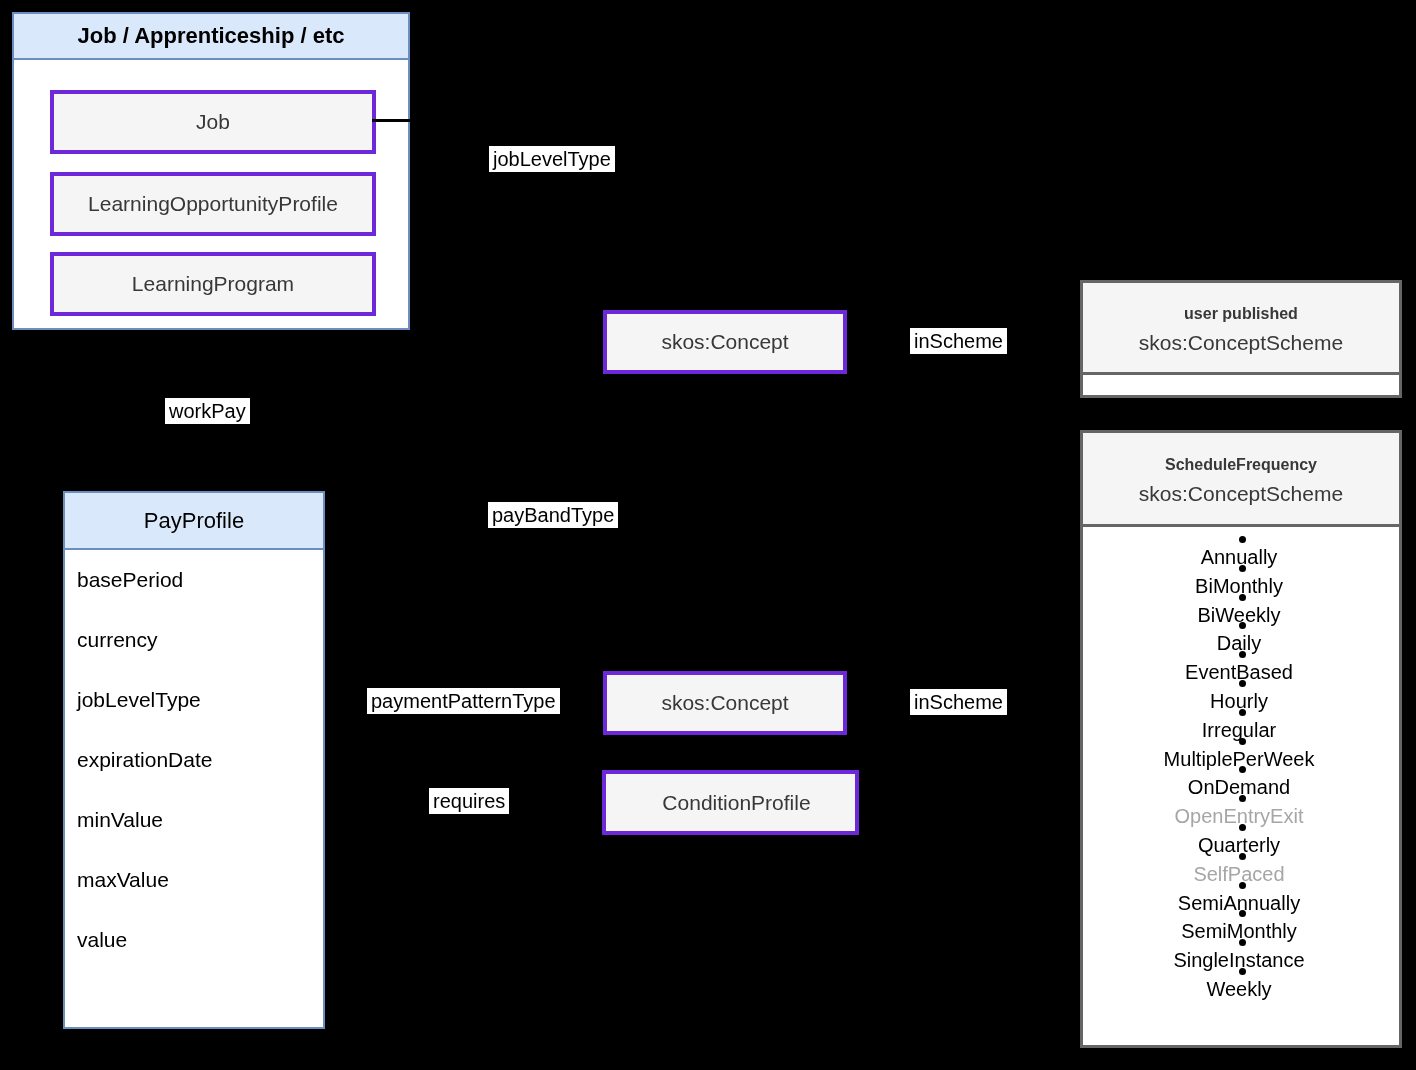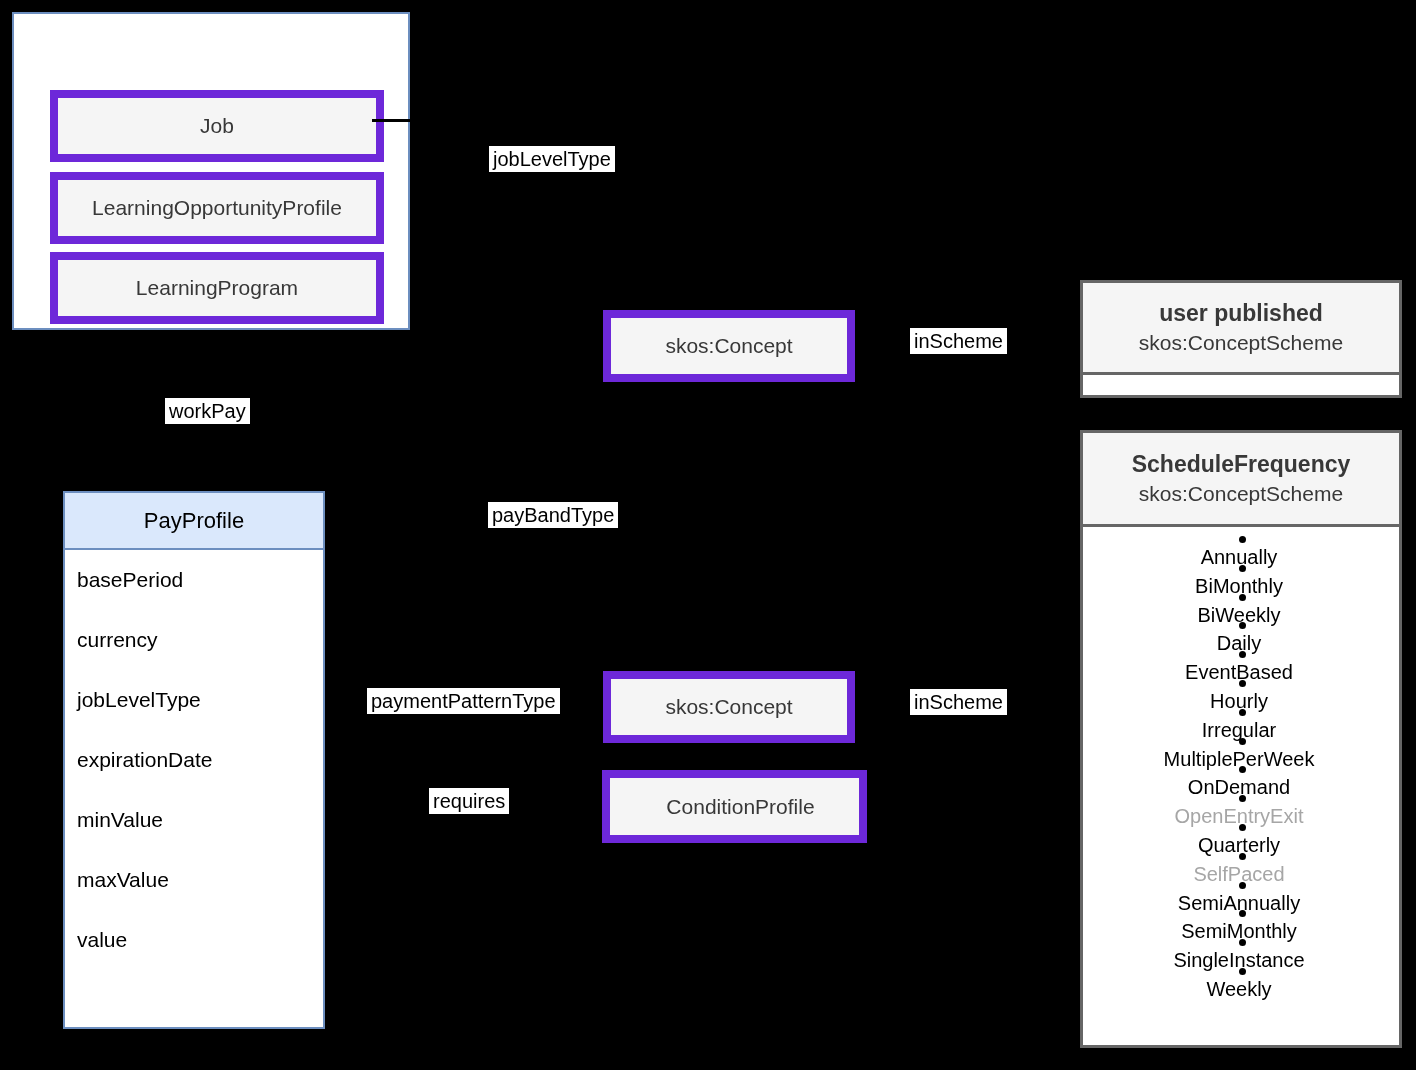--- a/index.html
+++ b/index.html
@@ -15,21 +15,21 @@
     position:absolute;left:12px;top:12px;width:394px;height:314px;
     background:#fff;border:2px solid #6c8ebf;
   }
   .blue-container .hdr{
     height:44px;background:#dae8fc;border-bottom:2px solid #6c8ebf;
     display:flex;align-items:center;justify-content:center;
     font-size:22px;font-weight:bold;color:#000;
   }
   .entity-box{
     position:absolute;
-    background:#f5f5f5;border:8px solid #6d28d9;
+    background:#f5f5f5;border:4px solid #6d28d9;
     display:flex;align-items:center;justify-content:center;
     font-size:21px;color:#383838;
   }
   .job-item{left:36px;width:318px;height:56px;}
   
   .connector{position:absolute;background:#000;}
   
   .skos-top{left:603px;top:310px;width:236px;height:56px;}
   .skos-bottom{left:603px;top:671px;width:236px;height:56px;}
   .cond-profile{left:602px;top:770px;width:237px;height:57px;padding-left:12px;}
@@ -54,21 +54,21 @@
   }
   
   .scheme-box{
     position:absolute;background:#fff;border:3px solid #666666;
   }
   .scheme-box .hdr{
     background:#f5f5f5;border-bottom:3px solid #666666;
     display:flex;flex-direction:column;align-items:center;justify-content:center;
     color:#383838;font-size:21px;line-height:29px;
   }
-  .scheme-box .hdr .t{font-weight:bold;font-size:23px;}
+  .scheme-box .hdr .t{font-weight:bold;font-size:16px;}
   .user-published{left:1080px;top:280px;width:316px;height:112px;}
   .user-published .hdr{height:89px;}
   .user-published .body{height:20px;background:#fff;}
   .sched-freq{left:1080px;top:430px;width:316px;height:612px;}
   .sched-freq .hdr{height:91px;}
   .sf-list{padding:9px 4px 0 0;}
   .sf-item{
     display:flex;align-items:center;
     font-size:20px;line-height:28.8px;height:28.8px;color:#000;flex-direction:column;
   }
@@ -77,20 +77,21 @@
     margin-left:17px;margin-right:11px;flex:0 0 auto;
   }
   .sf-item.muted{color:#a6a6a6;}
 </style>
 </head>
 <body>
 
 <div class="canvas">
 
   <div class="blue-container">
+    <div class="hdr">Job / Apprenticeship / etc</div>
     <div class="entity-box job-item" style="top:76px;">Job</div>
     <div class="entity-box job-item" style="top:158px;">LearningOpportunityProfile</div>
     <div class="entity-box job-item" style="top:238px;">LearningProgram</div>
   </div>
 
   <div class="connector" style="left:372px;top:119px;width:38px;height:3px;"></div>
 
   <div class="edge-label" style="left:489px;top:146px;">jobLevelType</div>
   <div class="edge-label" style="left:165px;top:398px;">workPay</div>
   <div class="edge-label" style="left:488px;top:502px;">payBandType</div>

